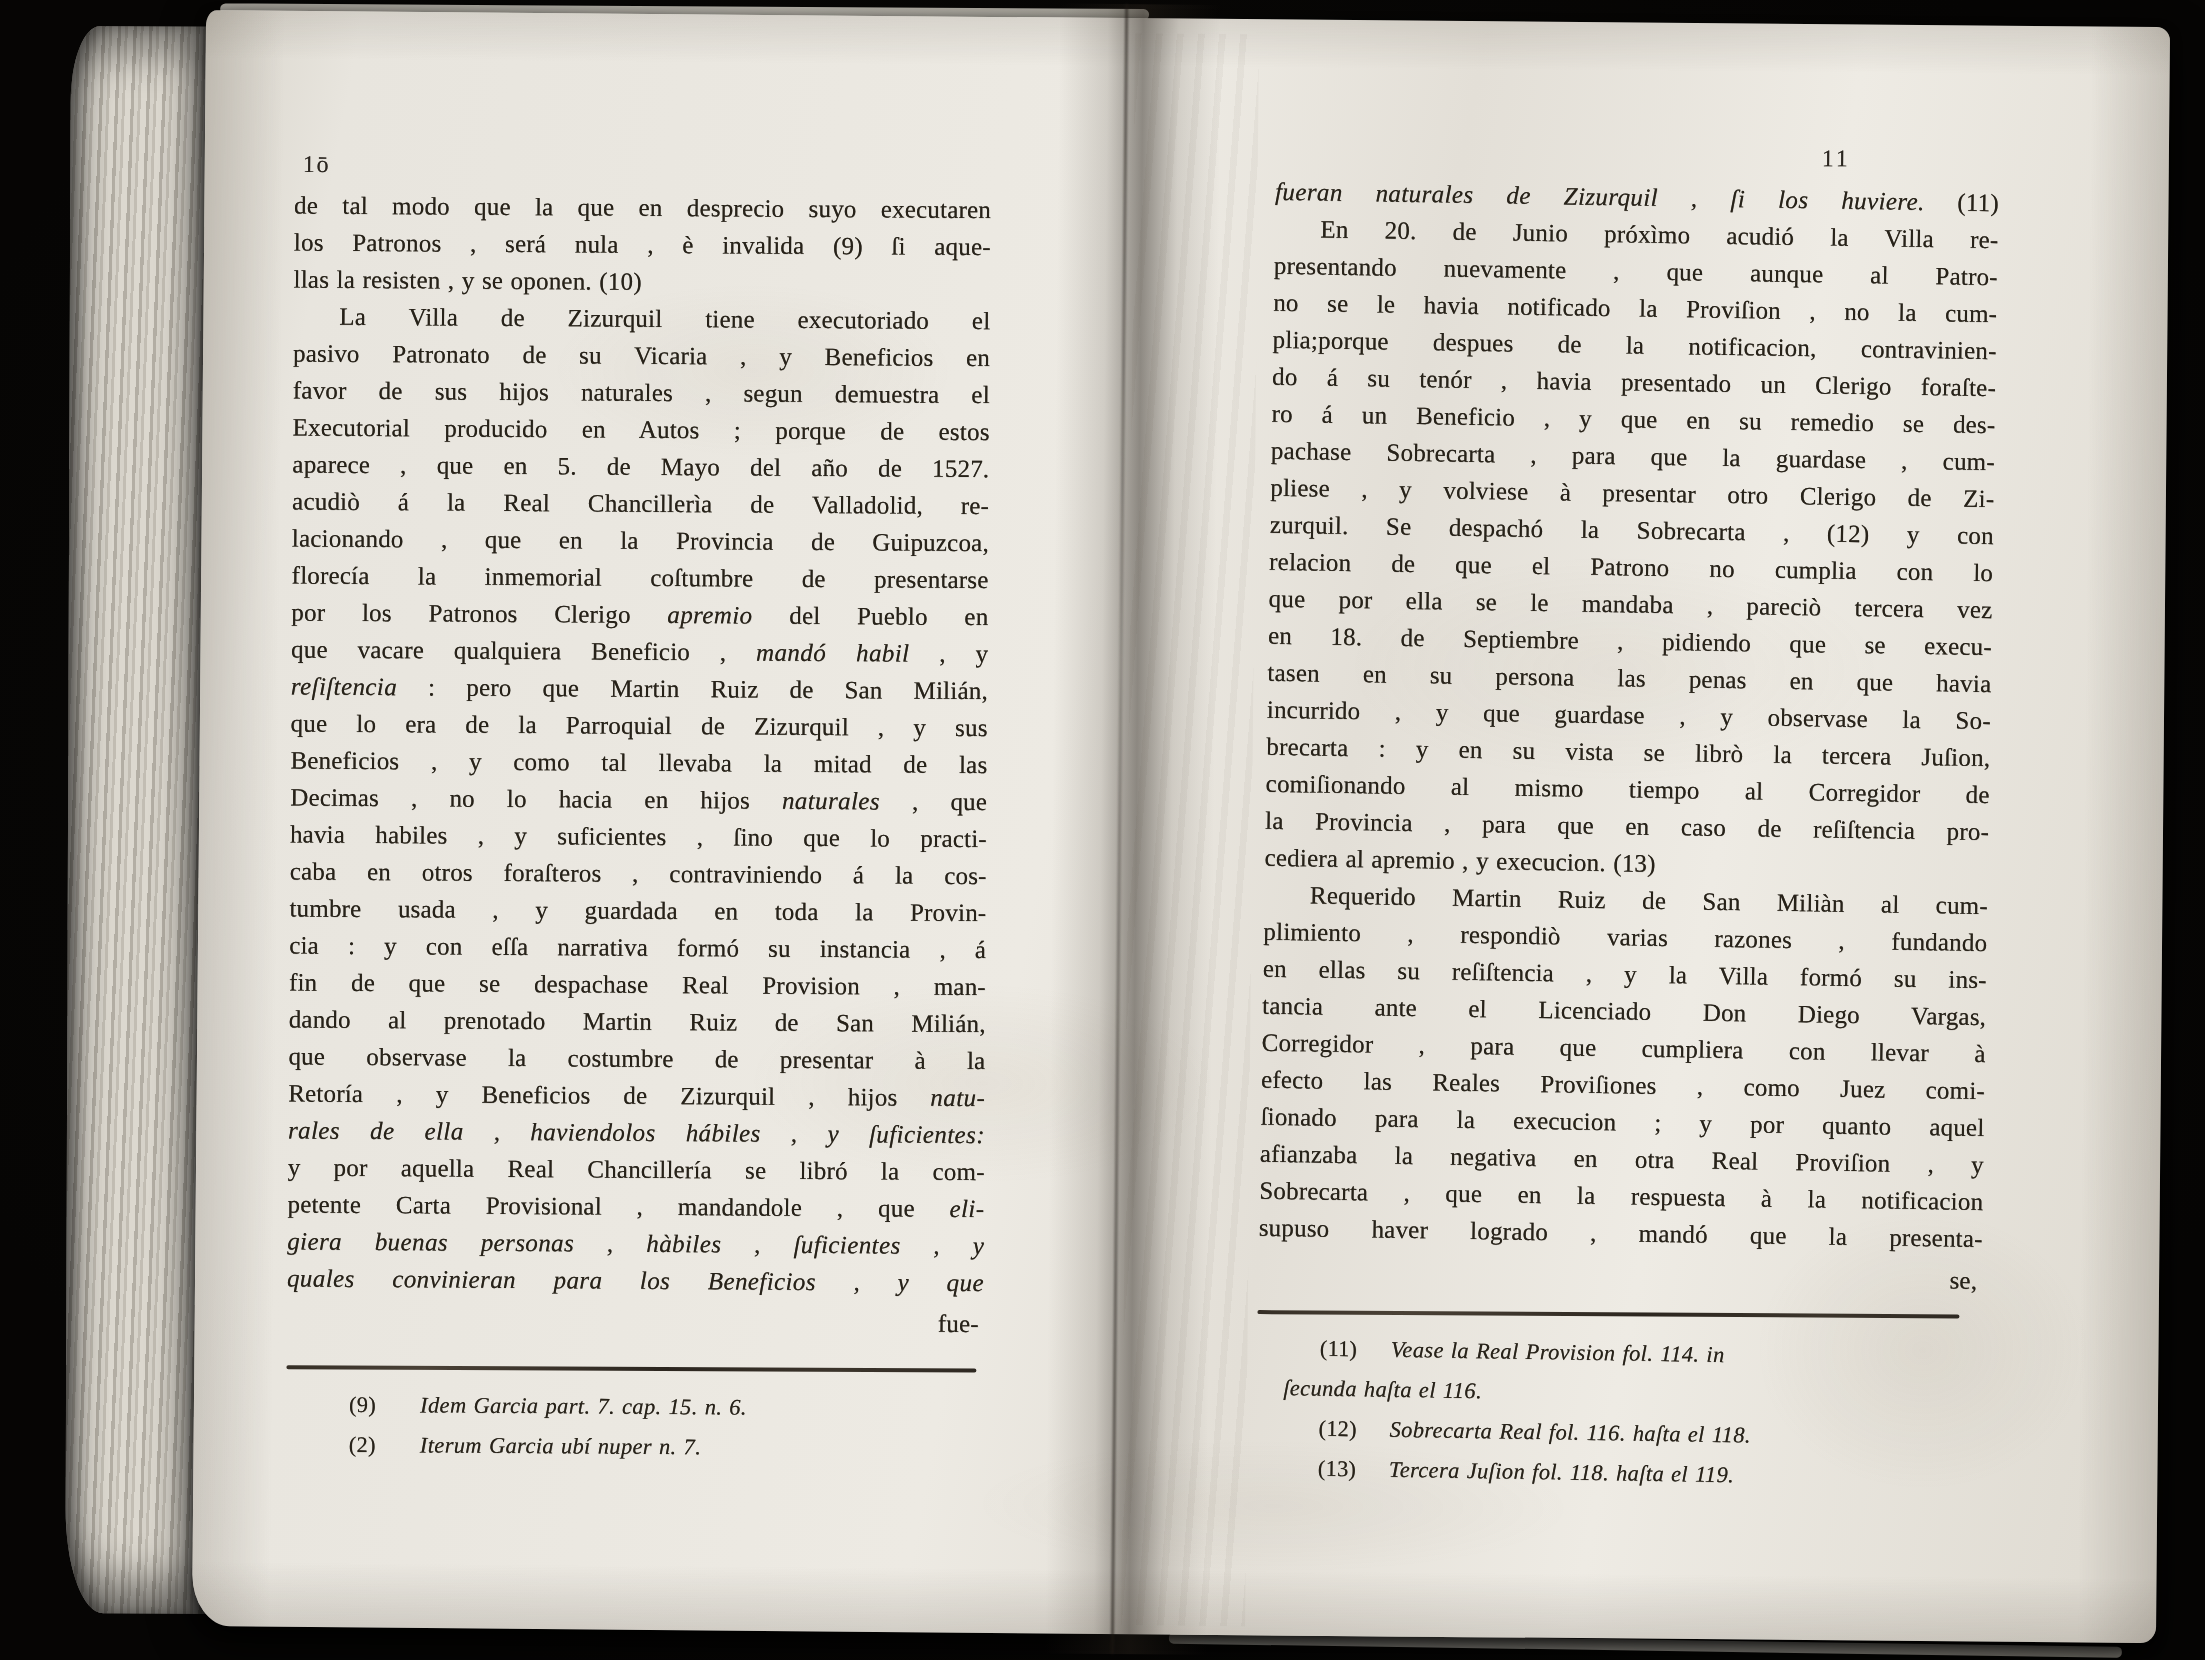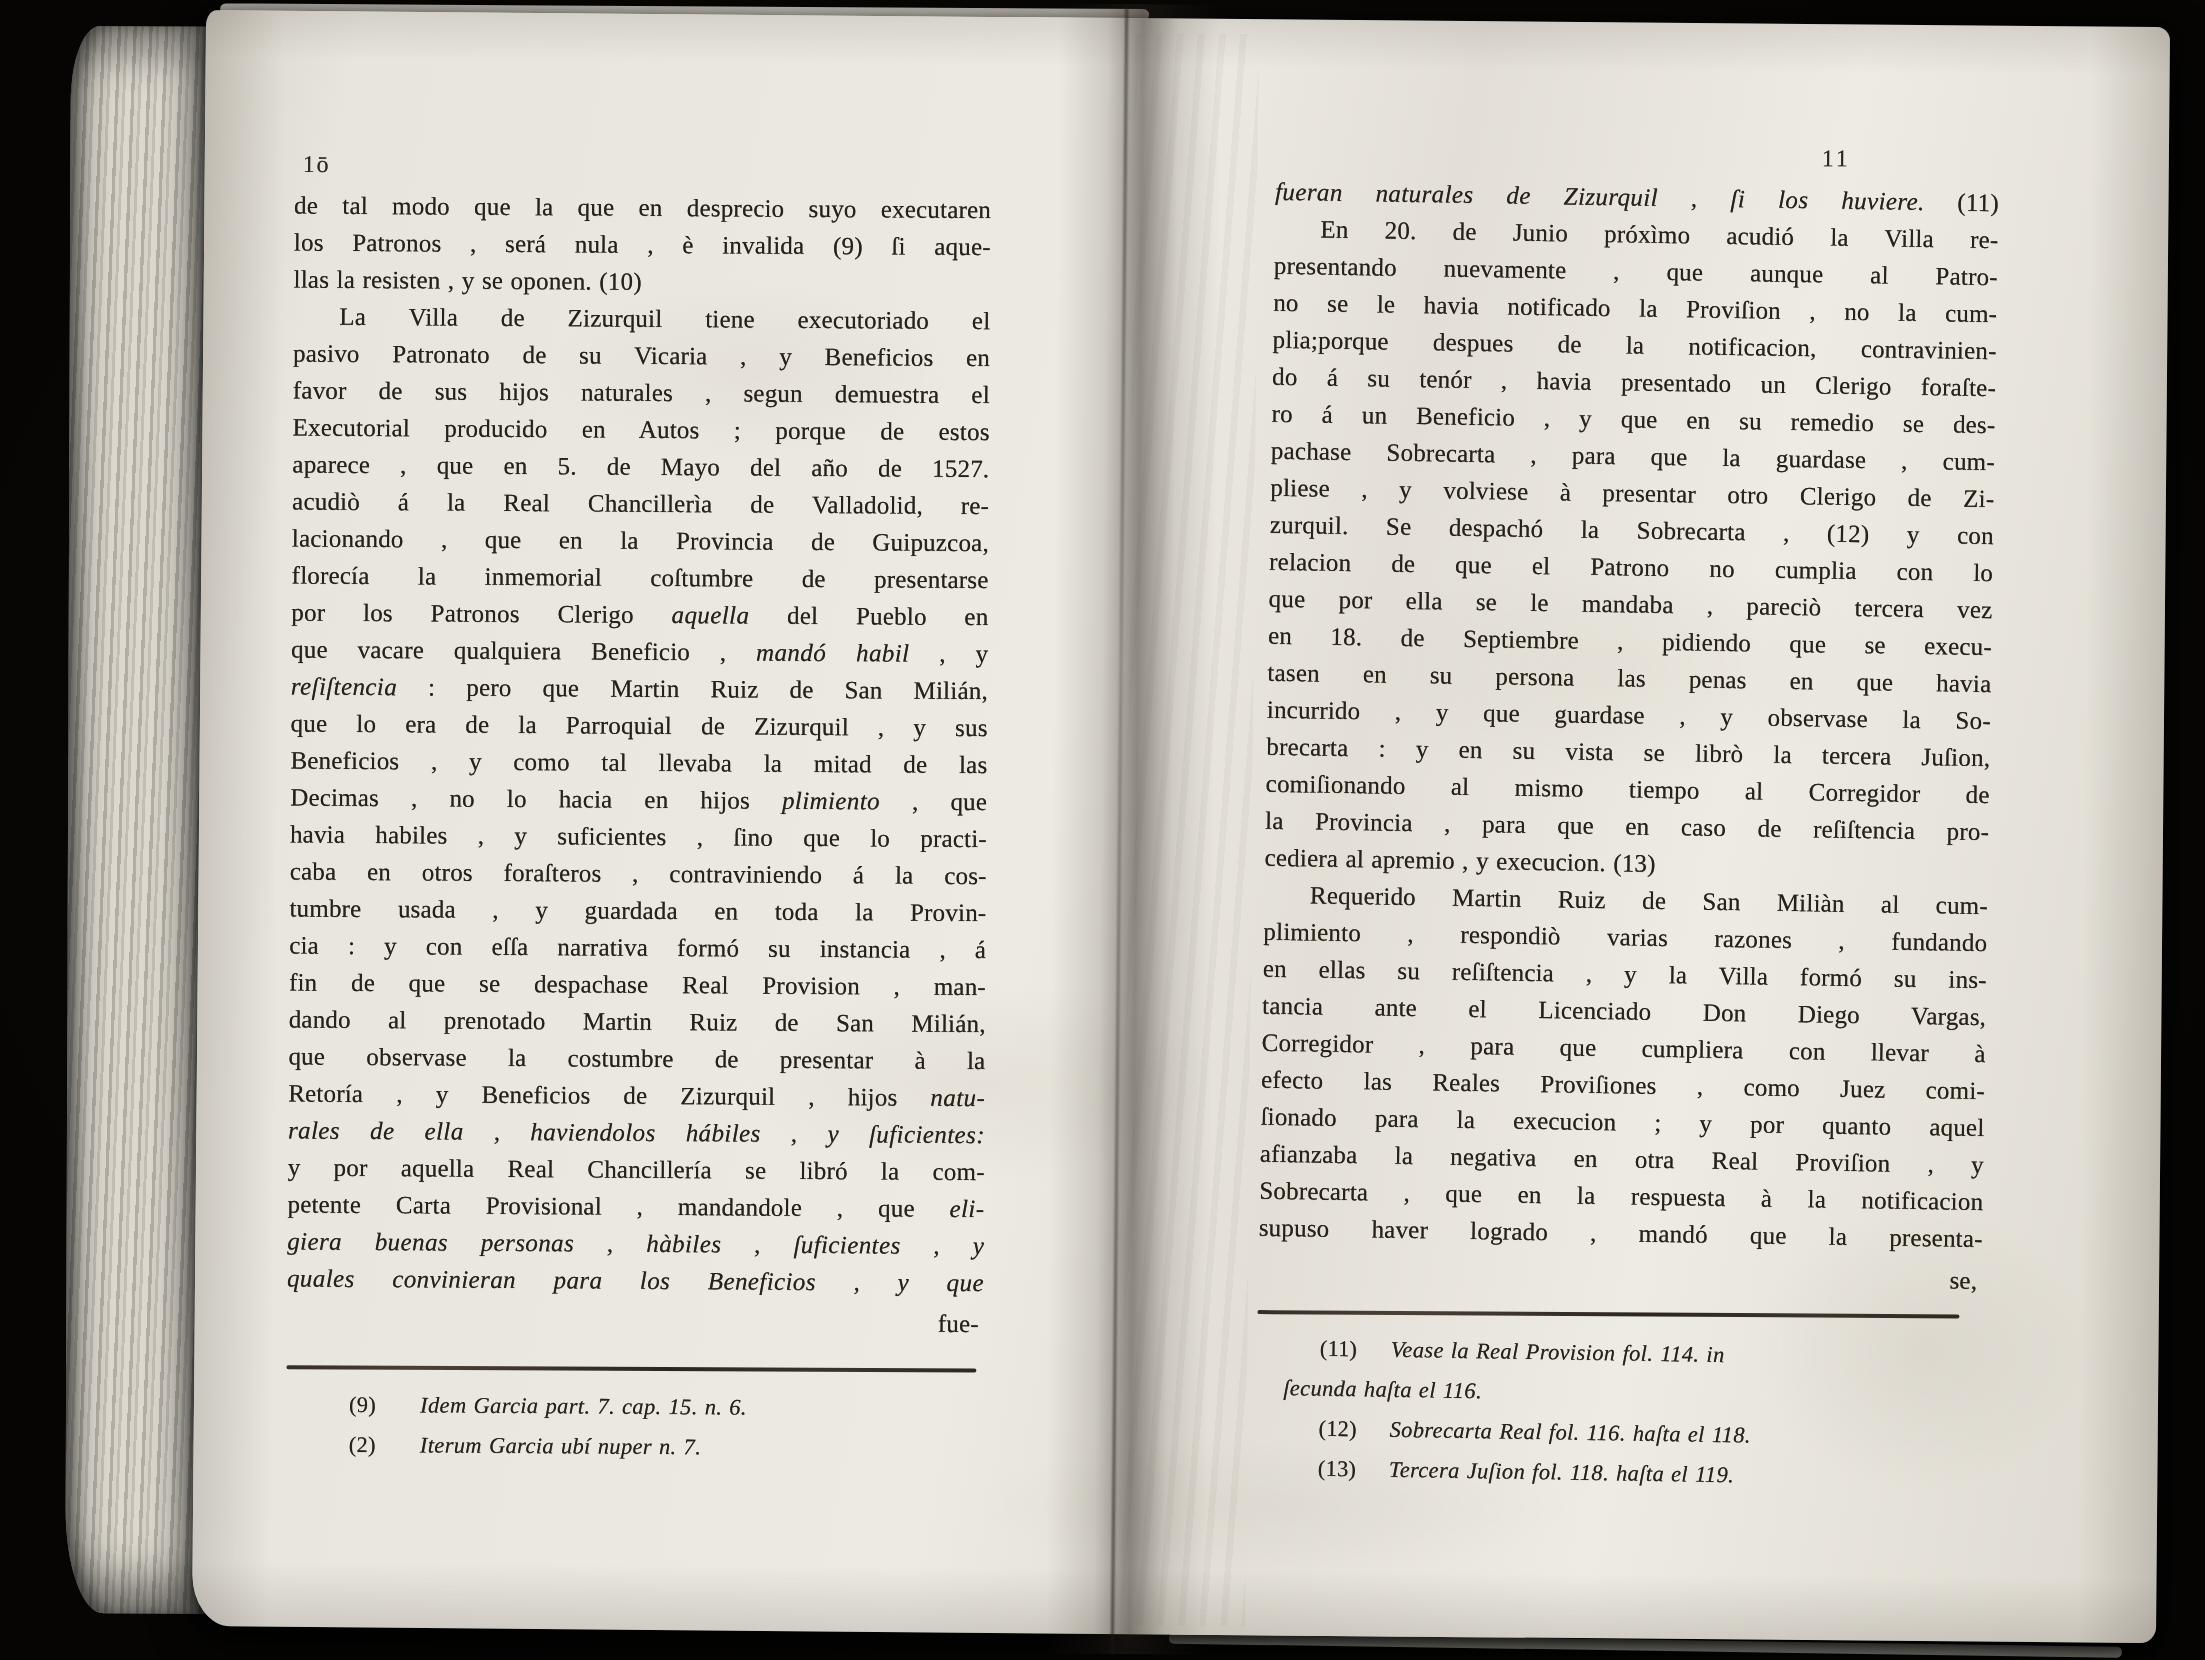--- a/index.html
+++ b/index.html
@@ -98,26 +98,26 @@
           <div class="line">los Patronos , será nula , è invalida (9) ſi aque-</div>
           <div class="line short">llas la resisten , y se oponen. (10)</div>
           <div class="line ind">La Villa de Zizurquil tiene executoriado el</div>
           <div class="line">pasivo Patronato de su Vicaria , y Beneficios en</div>
           <div class="line">favor de sus hijos naturales , segun demuestra el</div>
           <div class="line">Executorial producido en Autos ; porque de estos</div>
           <div class="line">aparece , que en 5. de Mayo del año de 1527.</div>
           <div class="line">acudiò á la Real Chancillerìa de Valladolid, re-</div>
           <div class="line">lacionando , que en la Provincia de Guipuzcoa,</div>
           <div class="line">florecía la inmemorial coſtumbre de presentarse</div>
-          <div class="line">por los Patronos Clerigo <i>aquella</i> del Pueblo en</div>
+          <div class="line">por los Patronos Clerigo <i>apremio</i> del Pueblo en</div>
           <div class="line">que vacare qualquiera Beneficio , <i>mandó habil</i> , y</div>
           <div class="line"><i>reſiſtencia</i> : pero que Martin Ruiz de San Milián,</div>
           <div class="line">que lo era de la Parroquial de Zizurquil , y sus</div>
           <div class="line">Beneficios , y como tal llevaba la mitad de las</div>
-          <div class="line">Decimas , no lo hacia en hijos <i>plimiento</i> , que</div>
+          <div class="line">Decimas , no lo hacia en hijos <i>naturales</i> , que</div>
           <div class="line">havia habiles , y suficientes , ſino que lo practi-</div>
           <div class="line">caba en otros foraſteros , contraviniendo á la cos-</div>
           <div class="line">tumbre usada , y guardada en toda la Provin-</div>
           <div class="line">cia : y con eſſa narrativa formó su instancia , á</div>
           <div class="line">fin de que se despachase Real Provision , man-</div>
           <div class="line">dando al prenotado Martin Ruiz de San Milián,</div>
           <div class="line">que observase la costumbre de presentar à la</div>
           <div class="line">Retoría , y Beneficios de Zizurquil , hijos <i>natu-</i></div>
           <div class="line"><i>rales de ella , haviendolos hábiles , y ſuficientes:</i></div>
           <div class="line">y por aquella Real Chancillería se libró la com-</div>

